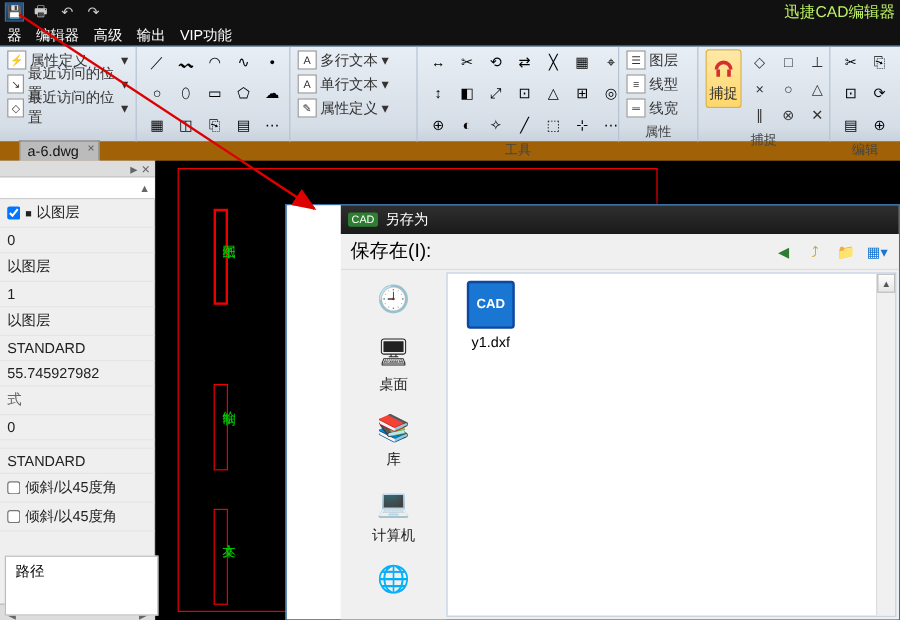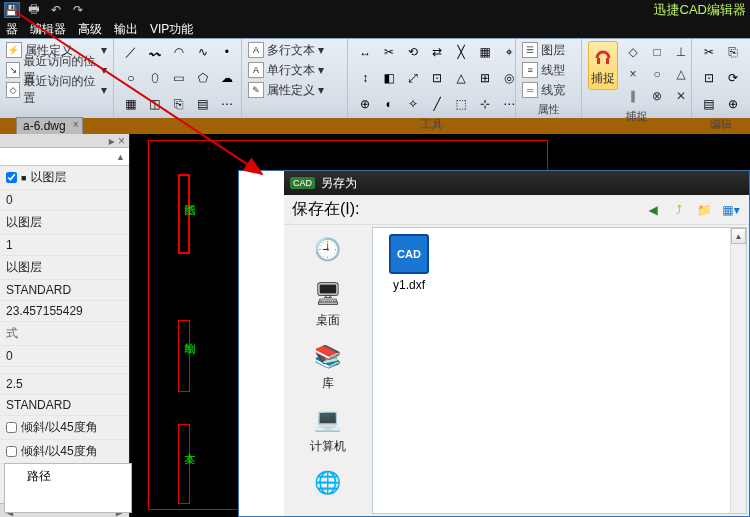--- a/index.html
+++ b/index.html
@@ -29,21 +29,21 @@
 .doc-tab { background:#bbb; color:#111; font-size:11px; padding:1px 16px 1px 6px; border:1px solid #888; border-bottom:none; position:relative;}
 .doc-tab .x { position:absolute; right:3px; top:1px; font-size:10px; color:#555;}
 
 .workspace { position:absolute; left:0; top:134px; right:0; bottom:0; display:flex; }
 .side-panel { width:130px; background:#efefef; border-right:1px solid #222; display:flex; flex-direction:column; }
 .side-panel .hdr { height:14px; background:#ddd; border-bottom:1px solid #bbb; display:flex; justify-content:flex-end; padding:0 4px; font-size:9px; color:#666;}
 .side-panel .list { flex:1; overflow:hidden; }
 .prop-row { padding:3px 6px; border-bottom:1px solid #e5e5e5; font-size:11px; color:#222; display:flex; align-items:center; gap:4px;}
 .prop-row input[type=checkbox]{ width:11px; height:11px; }
 .side-panel .footer { height:14px; background:#ddd; border-top:1px solid #bbb; display:flex; justify-content:space-between; padding:0 4px; font-size:9px; color:#666;}
-.side-path { height:50px; background:#fff; border:1px solid #bbb; margin:4px 0 0 0; padding:4px 22px; font-size:12px; position:absolute; left:4px; bottom:4px; width:128px;}
+.side-path { height:50px; background:#fff; border:1px solid #bbb; margin:4px 0 0 0; padding:4px 8px; font-size:12px; position:absolute; left:4px; bottom:4px; width:128px;}
 
 .canvas { flex:1; background:#000; position:relative; overflow:hidden; }
 .red-frame { position:absolute; border:1px solid #e00; }
 .rf1 { left:18px; top:6px; width:400px; height:370px; }
 .rf-inner { left:48px; top:40px; width:12px; height:80px; border-width:2px;}
 .rf-inner2 { left:48px; top:186px; width:12px; height:72px; }
 .rf-inner3 { left:48px; top:290px; width:12px; height:80px; }
 .vtext { position:absolute; color:#0c0; font-size:11px; writing-mode:vertical-rl; }
 
 .arrow-line { position:absolute; left:14px; top:10px; width:260px; height:170px; pointer-events:none; z-index:50;}
@@ -288,33 +288,30 @@
         <div class="prop-row">
           <span>1</span>
         </div>
         <div class="prop-row">
           <span>以图层</span>
         </div>
         <div class="prop-row">
           <span>STANDARD</span>
         </div>
         <div class="prop-row">
-          <span>23.457155429</span>
+          <span>55.745927982</span>
         </div>
         <div class="prop-row" style="color: rgb(102, 102, 102);">
           <span>式</span>
         </div>
         <div class="prop-row">
           <span>0</span>
         </div>
         <div class="prop-row">
           <span></span>
-        </div>
-        <div class="prop-row">
-          <span>2.5</span>
         </div>
         <div class="prop-row">
           <span>STANDARD</span>
         </div>
         <div class="prop-row">
           <input type="checkbox" style="">
           <span>倾斜/以45度角</span>
         </div>
         <div class="prop-row">
           <input type="checkbox" style="">

